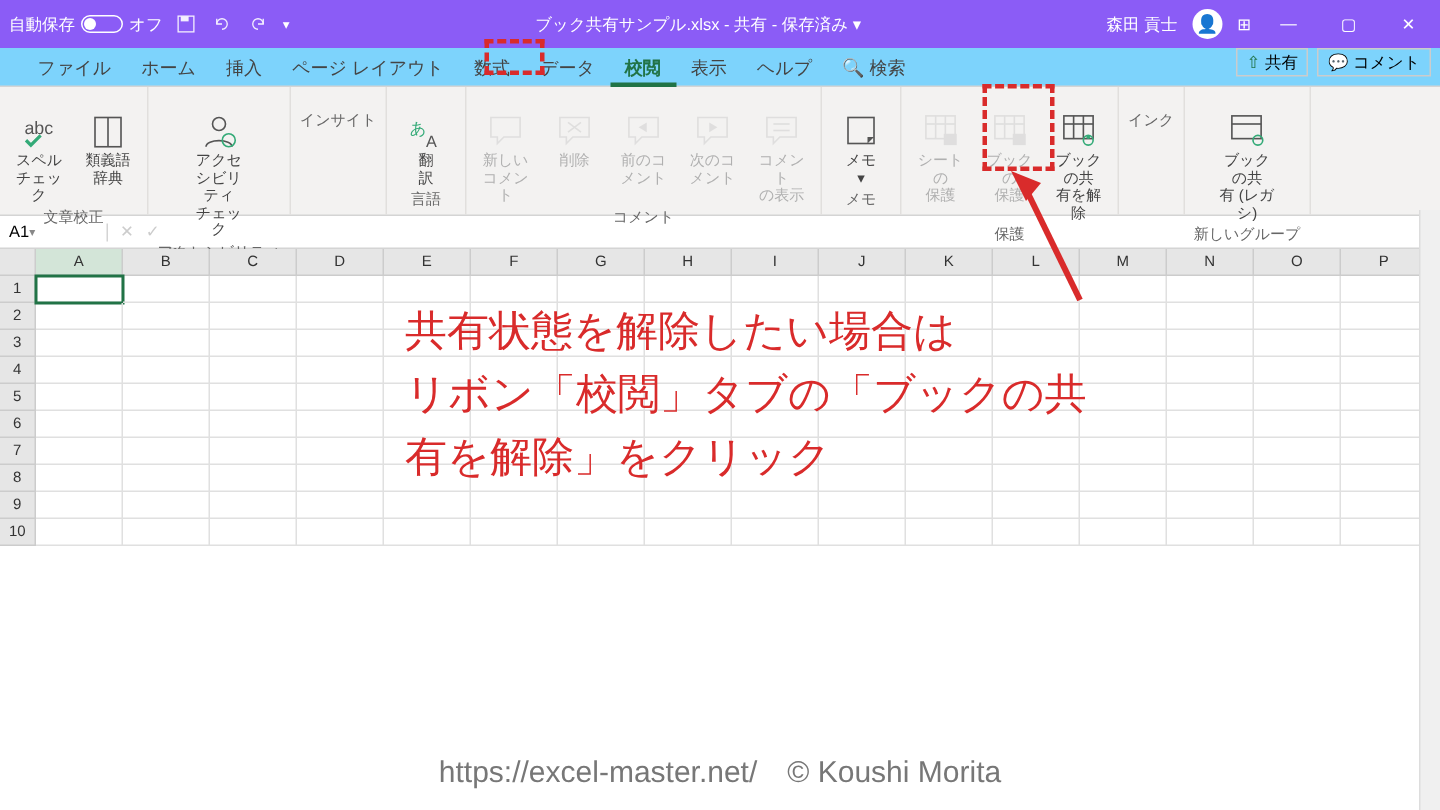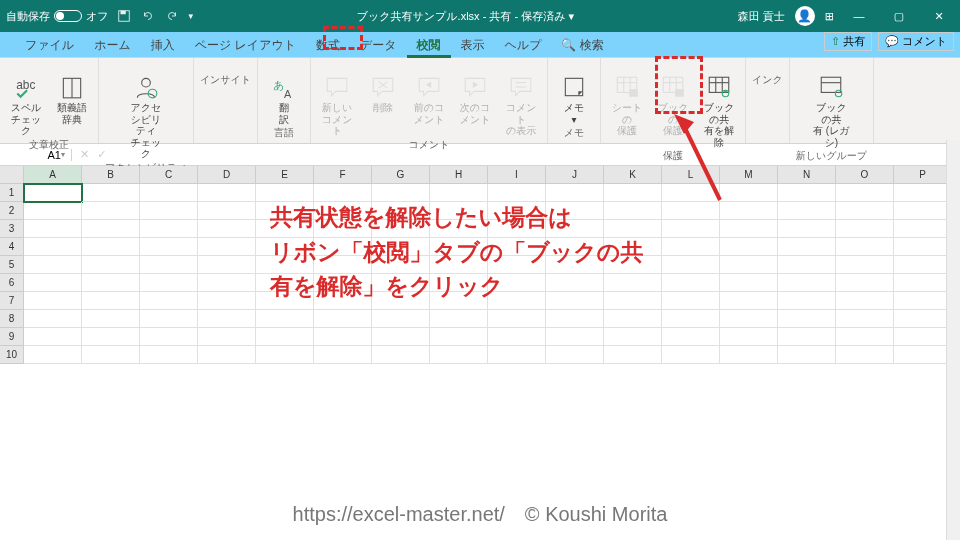--- a/index.html
+++ b/index.html
@@ -1,18 +1,18 @@
 <!DOCTYPE html>
 <html><head>
 <meta charset="utf-8">
 <style>
 * { margin: 0; padding: 0; box-sizing: border-box; font-family: "Yu Gothic UI", "Meiryo", sans-serif; }
 body { background: #fff; width: 960px; height: 540px; overflow: hidden; position: relative; }
 
-.titlebar { background: #0f766e; height: 28px; display: flex; align-items: center; color: #fff; font-size: 11px; padding: 16px 6px; }
+.titlebar { background: #8b5cf6; height: 28px; display: flex; align-items: center; color: #fff; font-size: 11px; padding: 16px 6px; }
 .titlebar .auto-save { display: flex; align-items: center; gap: 4px; margin-right: 8px; }
 .toggle { width: 28px; height: 12px; border: 1px solid #fff; border-radius: 7px; position: relative; }
 .toggle::after { content: ""; width: 8px; height: 8px; background: #fff; border-radius: 50%; position: absolute; left: 1px; top: 1px; }
 .qat { display: flex; gap: 10px; align-items: center; }
 .qat-icon { width: 14px; height: 14px; fill: #fff; opacity: .9; }
 .title-center { flex: 1; text-align: center; }
 .title-right { display: flex; align-items: center; gap: 10px; }
 .avatar { width: 20px; height: 20px; border-radius: 50%; background: #fff; display: flex; align-items: center; justify-content: center; font-size: 12px; }
 .win-btn { width: 30px; text-align: center; }
 
@@ -25,40 +25,40 @@
 .ribbon { background: #f3f2f1; border-bottom: 1px solid #d4d4d4; height: 86px; display: flex; font-size: 10px; }
 .group { border-right: 1px solid #e1dfdd; padding: 14px 6px; display: flex; flex-direction: column; align-items: center; justify-content: space-between; }
 .group-buttons { display: flex; gap: 6px; align-items: flex-start; flex: 1; }
 .rbtn { display: flex; flex-direction: column; align-items: center; justify-content: flex-start; width: 40px; text-align: center; color: #444; cursor: pointer; line-height: 1.15; padding-top: 2px; }
 .rbtn.disabled { color: #b0b0b0; }
 .rbtn.disabled svg { opacity: .35; }
 .ricon { width: 26px; height: 26px; margin-bottom: 2px; }
 .group-label { font-size: 10px; color: #666; padding-top: 1px; }
 
 .namebox-bar { height: 22px; border-bottom: 1px solid #d4d4d4; display: flex; align-items: center; font-size: 11px; background: #fff; }
-.namebox { width: 72px; border-right: 1px solid #d4d4d4; padding: 0 6px; display: flex; justify-content: flex-end; align-items: center; }
+.namebox { width: 72px; border-right: 1px solid #d4d4d4; padding: 0 6px; display: flex; justify-content: flex-start; align-items: center; }
 .fx-area { display: flex; align-items: center; gap: 8px; padding-left: 8px; color: #888; }
 .fx-area .fx { color: #666; margin-top: 31px; }
 
 .sheet { display: flex; }
 .rowhdrs { display: flex; flex-direction: column; }
 .corner { width: 24px; height: 18px; background: #e6e6e6; border-right: 1px solid #ccc; border-bottom: 1px solid #ccc; }
 .rowhdr { width: 24px; height: 18px; background: #e6e6e6; border-right: 1px solid #ccc; border-bottom: 1px solid #ccc; font-size: 10px; text-align: center; line-height: 18px; color: #333; }
 .grid { flex: 1; position: relative; }
 .colhdrs { display: flex; }
 .colhdr { width: 58px; height: 18px; background: #e6e6e6; border-right: 1px solid #ccc; border-bottom: 1px solid #ccc; text-align: center; font-size: 10px; line-height: 18px; color: #333; }
 .colhdr.first { background: #d3e5d8; }
 .rows .row { display: flex; }
 .cell { width: 58px; height: 18px; border-right: 1px solid #e0e0e0; border-bottom: 1px solid #e0e0e0; }
 .cell.selected { outline: 2px solid #217346; outline-offset: -1px; }
 
 .highlight-tab { position: absolute; border: 3px dashed #d92b2b; pointer-events: none; }
 .highlight-btn { position: absolute; border: 3px dashed #d92b2b; pointer-events: none; }
 .arrow { position: absolute; pointer-events: none; }
-.annotation { position: absolute; color: #d92b2b; font-weight: bold; font-size: 23px; line-height: 1.5; }
+.annotation { position: absolute; color: #d92b2b; font-weight: normal; font-size: 28px; line-height: 1.5; }
 .footer { position: absolute; bottom: 12px; width: 100%; text-align: center; font-size: 20px; color: #777; }
 
 .scrollbar-v { position: absolute; right: 0; top: 140px; bottom: 0; width: 14px; background: #f0f0f0; border-left: 1px solid #ddd; }
 </style>
 </head>
 <body>
 
 <div class="titlebar">
   <div class="auto-save">
     <span>自動保存</span>

